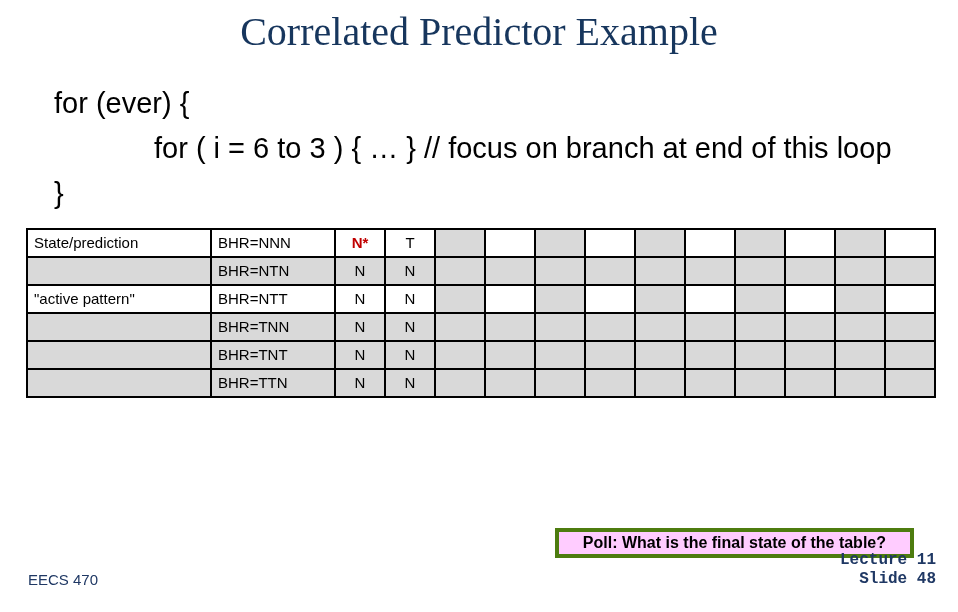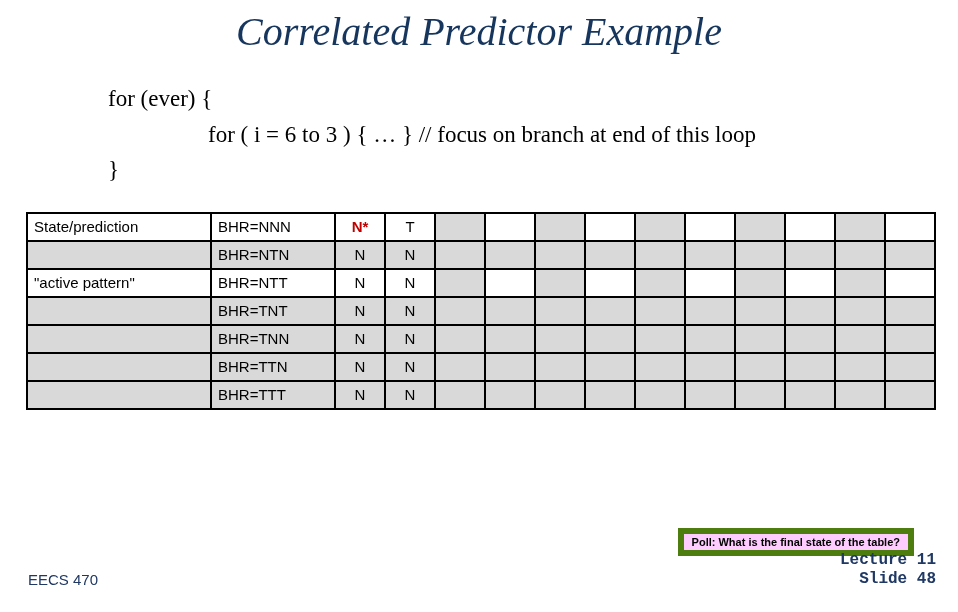--- a/index.html
+++ b/index.html
@@ -12,34 +12,33 @@
     color: #000000;
     position: relative;
     overflow: hidden;
   }
   .title {
     font-family: "Comic Sans MS", "Comic Sans", cursive;
     font-size: 40px;
     color: #17365d;
     text-align: center;
     padding-top: 8px;
-    font-style: italic;
   }
   .code-block {
-    font-family: Liberation Serif, serif;
-    font-size: 23px;
+    font-family: Liberation Sans, sans-serif;
+    font-size: 29px;
     color: #000;
-    margin: 26px 0 0 108px;
+    margin: 26px 0 0 54px;
     line-height: 1.55;
   }
   .code-line2 { padding-left: 100px; }
 
   .tbl {
     border-collapse: collapse;
-    margin: 24px 0 0 26px;
+    margin: 12px 0 0 26px;
     width: 908px;
     table-layout: fixed;
   }
   .tbl td {
     border: 2px solid #000;
     font-family: Verdana, Geneva, sans-serif;
     font-size: 15px;
     padding: 2px 6px;
     height: 22px;
     text-align: center;
@@ -51,26 +50,26 @@
 
   .tbl td.label { text-align: left; }
   .tbl td.shade { background: #d9d9d9; }
 
   .red { color: #c00000; font-weight: bold; }
 
   .poll-box {
     position: absolute;
     right: 44px;
     top: 528px;
-    border: 6px solid #4d7c0f;
+    border: 4px solid #4d7c0f;
     background: #ffccff;
     font-family: Verdana, Geneva, sans-serif;
-    font-size: 11px;
+    font-size: 16px;
     font-weight: bold;
-    padding: 2px 8px;
+    padding: 2px 24px;
   }
 
   .footer-left {
     position: absolute;
     left: 28px;
     bottom: 24px;
     font-family: Verdana, Geneva, sans-serif;
     font-size: 15px;
     color: #1f3864;
   }
@@ -163,85 +162,69 @@
     <td class="shade"></td>
         <td></td>
     <td class="shade"></td>
         <td></td>
     <td class="shade"></td>
         <td></td>
   </tr>
 
   <tr>
     <td class="label shade"></td>
+    <td class="label shade">BHR=TNN</td>
+    <td class="shade">N</td>
+    <td class="shade">N</td>
+    <td class="shade"></td>
+        <td class="shade"></td>
+    <td class="shade"></td>
+        <td class="shade"></td>
+    <td class="shade"></td>
+        <td class="shade"></td>
+    <td class="shade"></td>
+        <td class="shade"></td>
+    <td class="shade"></td>
+        <td class="shade"></td>
+  </tr>
+
+  <tr>
+    <td class="label shade"></td>
     <td class="label shade">BHR=TNT</td>
     <td class="shade">N</td>
     <td class="shade">N</td>
     <td class="shade"></td>
         <td class="shade"></td>
     <td class="shade"></td>
         <td class="shade"></td>
     <td class="shade"></td>
         <td class="shade"></td>
     <td class="shade"></td>
         <td class="shade"></td>
     <td class="shade"></td>
         <td class="shade"></td>
   </tr>
 
   <tr>
     <td class="label shade"></td>
-    <td class="label shade">BHR=TNN</td>
-    <td class="shade">N</td>
-    <td class="shade">N</td>
-    <td class="shade"></td>
-        <td class="shade"></td>
-    <td class="shade"></td>
-        <td class="shade"></td>
-    <td class="shade"></td>
-        <td class="shade"></td>
-    <td class="shade"></td>
-        <td class="shade"></td>
-    <td class="shade"></td>
-        <td class="shade"></td>
-  </tr>
-
-  <tr>
-    <td class="label shade"></td>
     <td class="label shade">BHR=TTN</td>
     <td class="shade">N</td>
     <td class="shade">N</td>
     <td class="shade"></td>
         <td class="shade"></td>
     <td class="shade"></td>
         <td class="shade"></td>
     <td class="shade"></td>
         <td class="shade"></td>
     <td class="shade"></td>
         <td class="shade"></td>
     <td class="shade"></td>
         <td class="shade"></td>
   </tr>
 
-  <tr>
-    <td class="label shade"></td>
-    <td class="label shade">BHR=TTT</td>
-    <td class="shade">N</td>
-    <td class="shade">N</td>
-    <td class="shade"></td>
-        <td class="shade"></td>
-    <td class="shade"></td>
-        <td class="shade"></td>
-    <td class="shade"></td>
-        <td class="shade"></td>
-    <td class="shade"></td>
-        <td class="shade"></td>
-    <td class="shade"></td>
-        <td class="shade"></td>
-  </tr>
 
 </tbody>
   </table>
 
 <div class="poll-box">Poll: What is the final state of the table?</div>
 
 <div class="footer-left">EECS 470</div>
 <div class="footer-right">
   <div>Lecture 11</div>
   <div>Slide 48</div>

